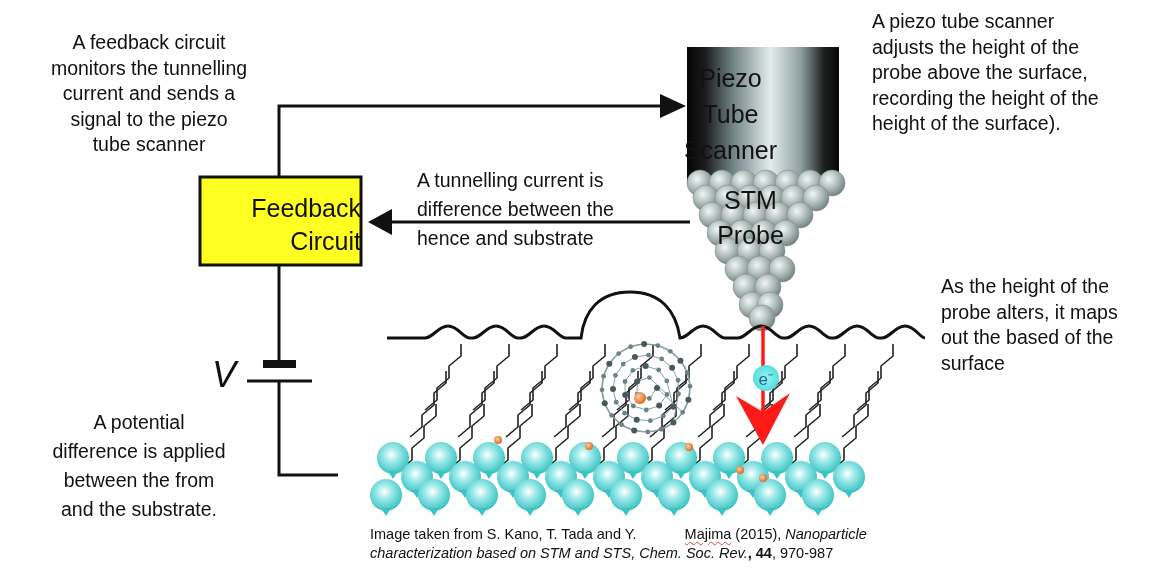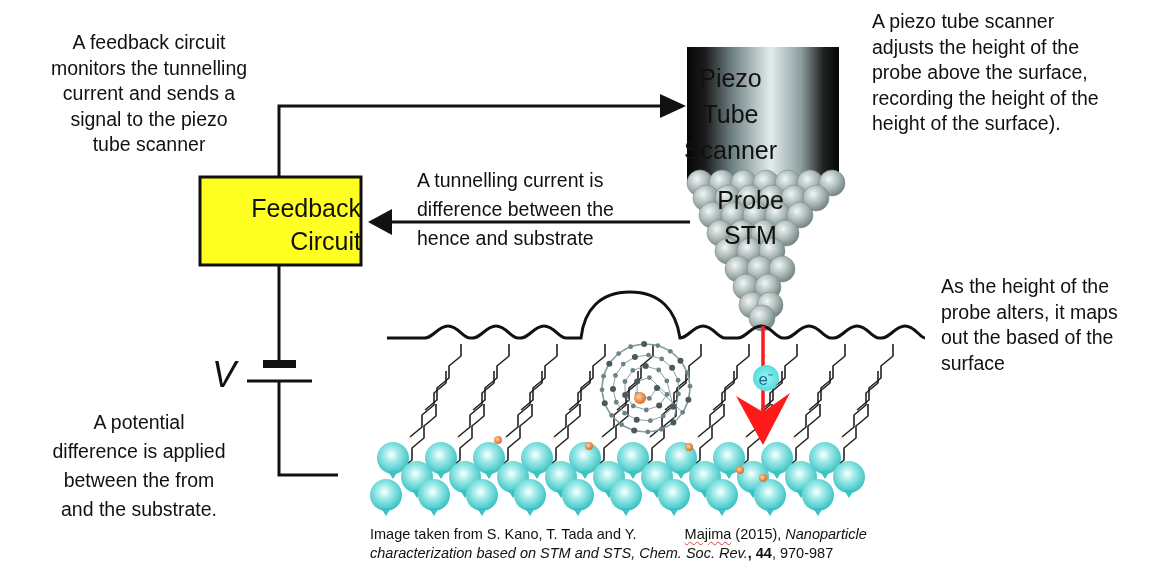--- a/index.html
+++ b/index.html
@@ -370,22 +370,22 @@
 <div class="fb-label">
   <span class="line">Feedback</span>
   <span class="line">Circuit</span>
 </div>
 <div class="piezo-label">
   <span class="line">Piezo</span>
   <span class="line">Tube</span>
   <span class="line">Scanner</span>
 </div>
 <div class="probe-label">
+  <span class="line">STM</span>
   <span class="line">Probe</span>
-  <span class="line">STM</span>
 </div>
 <div class="v-label">V</div>
 <div class="e-label">e⁻</div>
 
 <div class="caption">
   <span>Image taken from S. Kano, T. Tada and Y. </span><span class="squiggle">Majima</span><span> (2015), </span><i>Nanoparticle</i><br>
   <i>characterization based on STM and STS, Chem. Soc. Rev.</i><b>, </b><b>44</b><span>, 970-987</span>
 </div>
 
 </body></html>

